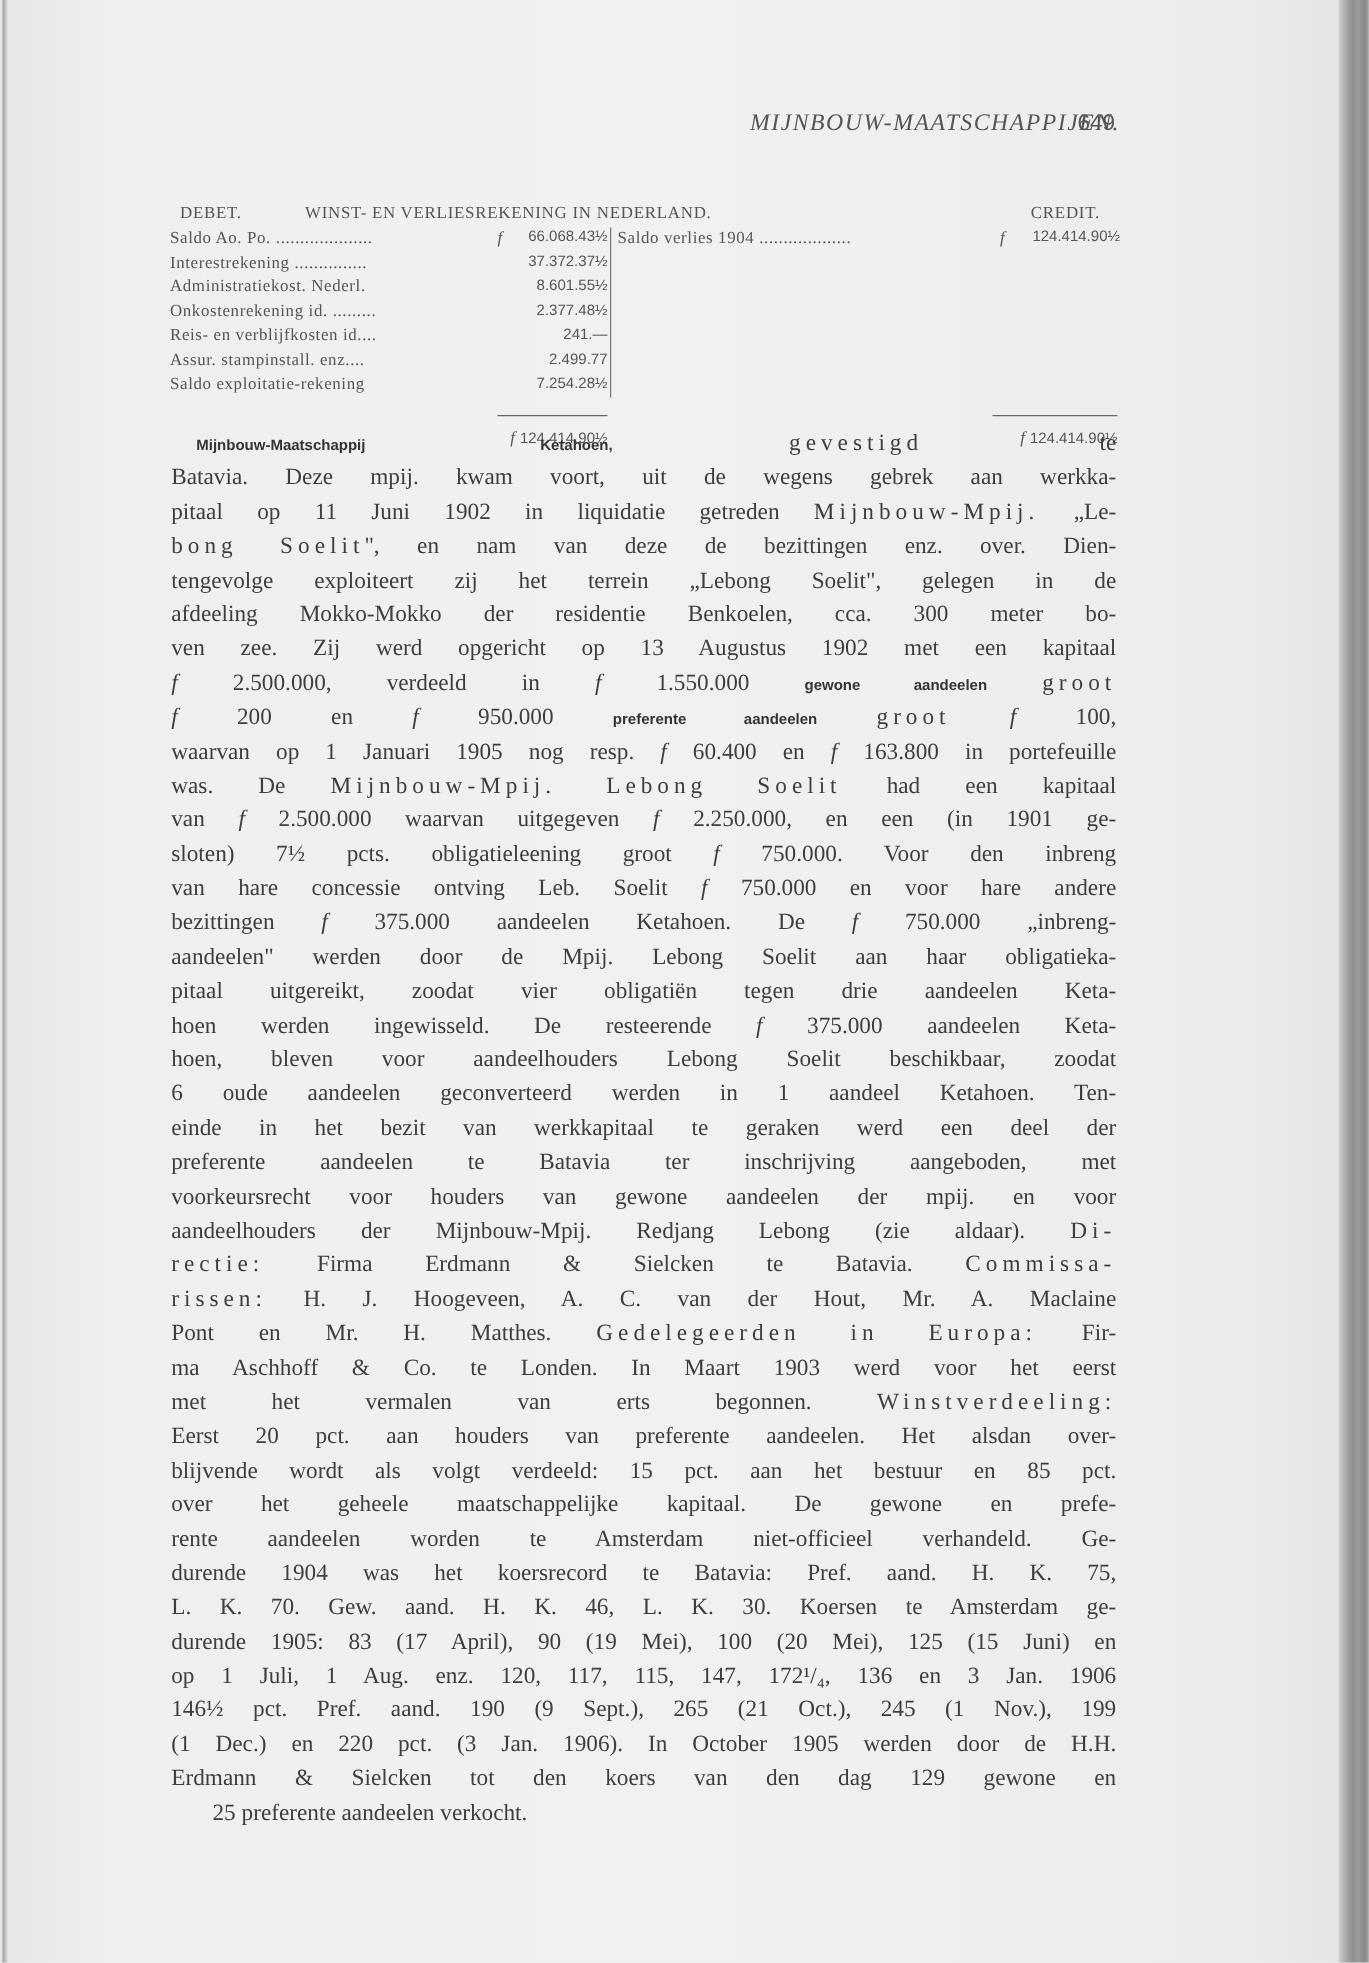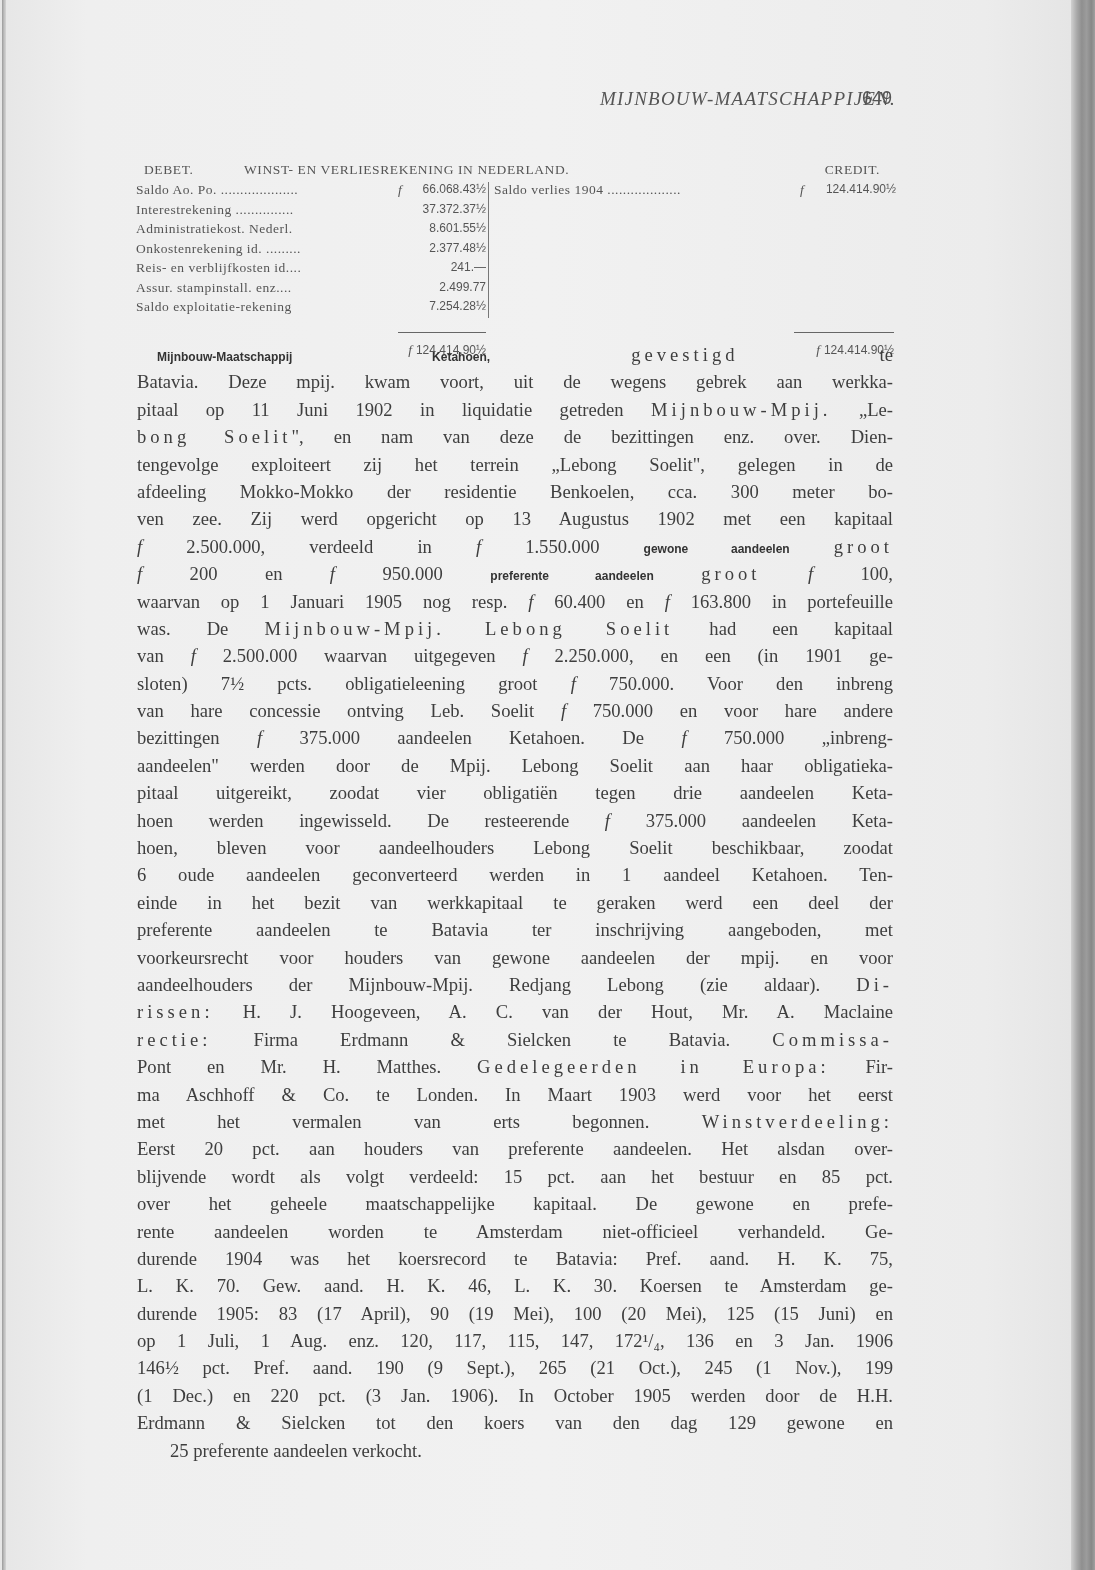--- a/index.html
+++ b/index.html
@@ -275,22 +275,22 @@
       <span class="line"><span>bezittingen  </span><span class="it">f</span><span> 375.000  aandeelen Ketahoen.  De </span><span class="it">f</span><span> 750.000 „inbreng-</span></span>
       <span class="line"><span>aandeelen" werden door de Mpij. Lebong Soelit aan haar obligatieka-</span></span>
       <span class="line"><span>pitaal uitgereikt, zoodat vier obligatiën tegen drie aandeelen Keta-</span></span>
       <span class="line"><span>hoen werden ingewisseld.  De resteerende </span><span class="it">f</span><span> 375.000 aandeelen Keta-</span></span>
       <span class="line"><span>hoen, bleven voor aandeelhouders Lebong Soelit beschikbaar, zoodat</span></span>
       <span class="line"><span>6 oude aandeelen geconverteerd werden in 1 aandeel Ketahoen.  Ten-</span></span>
       <span class="line"><span>einde in het bezit van werkkapitaal te geraken werd een deel der</span></span>
       <span class="line"><span>preferente  aandeelen  te Batavia ter inschrijving aangeboden, met</span></span>
       <span class="line"><span>voorkeursrecht voor houders van gewone aandeelen der mpij. en voor</span></span>
       <span class="line"><span>aandeelhouders der Mijnbouw-Mpij. Redjang Lebong (zie aldaar).  </span><span class="spaced">Di-</span></span>
+      <span class="line"><span class="spaced">rectie:</span><span>  Firma Erdmann &amp; Sielcken te Batavia.  </span><span class="spaced">Commissa-</span></span>
       <span class="line"><span class="spaced">rissen:</span><span> H. J. Hoogeveen, A. C. van der Hout, Mr. A. Maclaine</span></span>
-      <span class="line"><span class="spaced">rectie:</span><span>  Firma Erdmann &amp; Sielcken te Batavia.  </span><span class="spaced">Commissa-</span></span>
       <span class="line"><span>Pont en Mr. H. Matthes.  </span><span class="spaced">Gedelegeerden in Europa:</span><span> Fir-</span></span>
       <span class="line"><span>ma Aschhoff &amp; Co. te Londen.  In Maart 1903 werd voor het eerst</span></span>
       <span class="line"><span>met  het  vermalen  van  erts begonnen.  </span><span class="spaced">Winstverdeeling:</span></span>
       <span class="line"><span>Eerst 20 pct. aan houders van preferente aandeelen.  Het alsdan over-</span></span>
       <span class="line"><span>blijvende wordt als volgt verdeeld: 15 pct. aan het bestuur en 85 pct.</span></span>
       <span class="line"><span>over  het  geheele maatschappelijke kapitaal.  De gewone en prefe-</span></span>
       <span class="line"><span>rente aandeelen worden te Amsterdam niet-officieel verhandeld.  Ge-</span></span>
       <span class="line"><span>durende 1904 was het koersrecord te Batavia: Pref. aand. H. K. 75,</span></span>
       <span class="line"><span>L. K. 70.  Gew. aand. H. K. 46, L. K. 30.  Koersen te Amsterdam ge-</span></span>
       <span class="line"><span>durende 1905: 83 (17 April), 90 (19 Mei), 100 (20 Mei), 125 (15 Juni) en</span></span>

